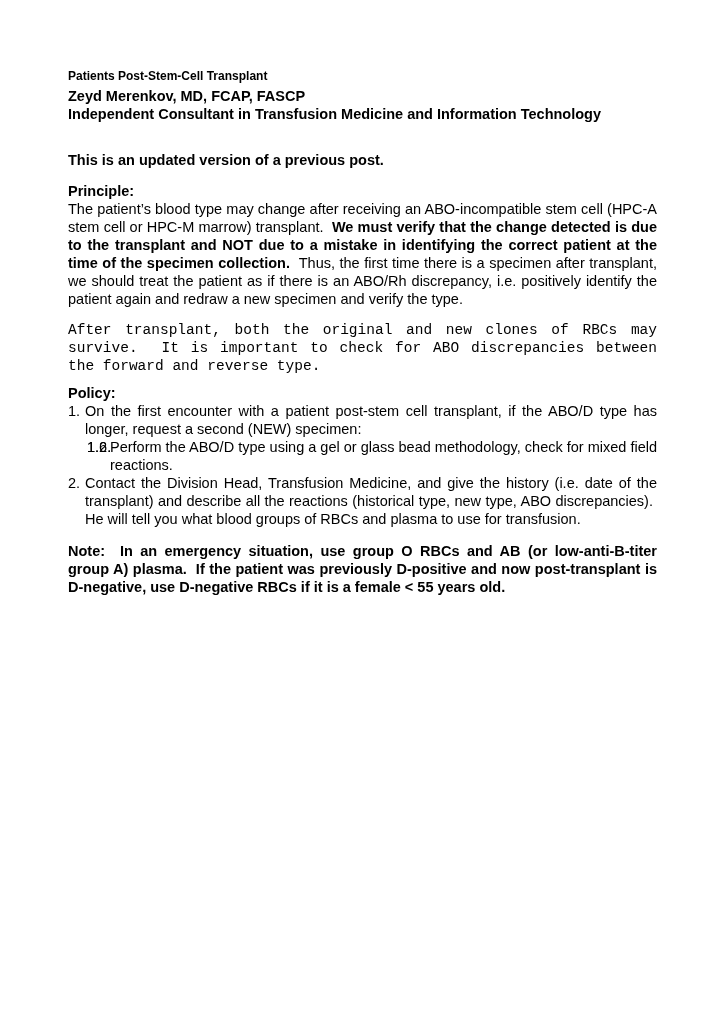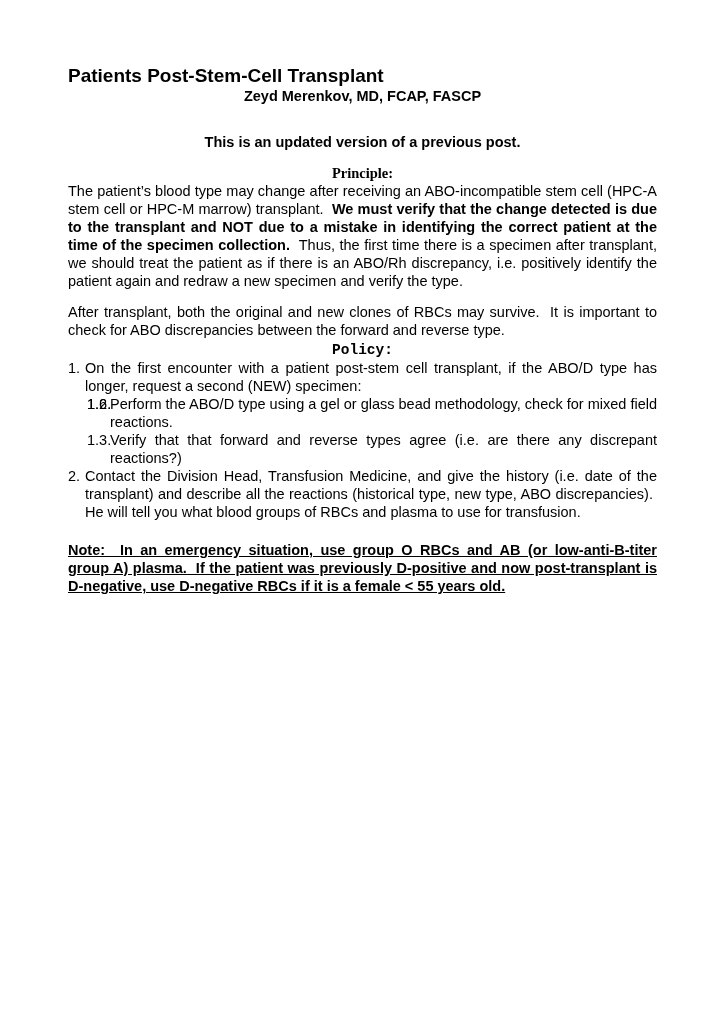--- a/index.html
+++ b/index.html
@@ -16,31 +16,31 @@
   .content {
     position: absolute;
     left: 68px;
     top: 65px;
     width: 589px;
     font-size: 14.5px;
     line-height: 18px;
     color: #000000;
   }
   .title {
-    font-size: 19px;
+    font-size: 12px;
     line-height: 22px;
     font-weight: bold;
   }
-  .b { font-weight: bold; text-align: center; }
+  .b { font-weight: bold; }
   .just { text-align: justify; }
   .update   { margin-top: 28px; }
-  .h-principle { margin-top: 13px; font-family: Liberation Serif, serif; }
-  .p-gap    { margin-top: 13px; }
-  .h-policy { margin-top: 2px; font-family: Liberation Mono, monospace; }
-  .note     { margin-top: 20px; text-decoration: underline; }
+  .h-principle { margin-top: 13px; }
+  .p-gap    { margin-top: 13px; font-family: Liberation Mono, monospace; }
+  .h-policy { margin-top: 9px; }
+  .note     { margin-top: 14px; }
   .li1 {
     position: relative;
     padding-left: 17px;
     text-align: justify;
   }
   .li1 > .marker {
     position: absolute;
     left: 0;
     top: 0;
   }
@@ -58,20 +58,21 @@
 </head>
 <body>
 
 <div class="page">
   <div class="content">
 
     <div class="title">Patients Post-Stem-Cell Transplant</div>
 
     <div class="b">Zeyd Merenkov, MD, FCAP, FASCP</div>
 
+    <div class="b">Independent Consultant in Transfusion Medicine and Information Technology</div>
 
     <div class="b update">This is an updated version of a previous post.</div>
 
     <div class="b h-principle">Principle:</div>
 
     <div class="just"><span>The patient’s blood type may change after receiving an ABO-incompatible stem cell (HPC-A stem cell or HPC-M marrow) transplant.&nbsp; </span><span class="b">We must verify that the change detected is due to the transplant and NOT due to a mistake in identifying the correct patient at the time of the specimen collection.</span><span>&nbsp; Thus, the first time there is a specimen after transplant, we should treat the patient as if there is an ABO/Rh discrepancy, i.e. positively identify the patient again and redraw a new specimen and verify the type.</span></div>
 
     <div class="just p-gap">After transplant, both the original and new clones of RBCs may survive.&nbsp; It is important to check for ABO discrepancies between the forward and reverse type.</div>
 
 
@@ -82,23 +83,20 @@
     </div>
 
     <div class="li2">
       <span class="marker">1.6.</span>
     </div>
 
     <div class="li2">
       <span class="marker">1.2.</span><span>Perform the ABO/D type using a gel or glass bead methodology, check for mixed field reactions.</span>
     </div>
 
-    <div class="li2">
-      <span class="marker">1.3.</span><span>Verify that that forward and reverse types agree (i.e. are there any discrepant reactions?)</span>
-    </div>
 
     <div class="li1">
       <span class="marker">2.</span><span>Contact the Division Head, Transfusion Medicine, and give the history (i.e. date of the transplant) and describe all the reactions (historical type, new type, ABO discrepancies).&nbsp; He will tell you what blood groups of RBCs and plasma to use for transfusion.</span>
     </div>
 
     <div class="b just note">Note:&nbsp; In an emergency situation, use group O RBCs and AB (or low-anti-B-titer group A) plasma.&nbsp; If the patient was previously D-positive and now post-transplant is D-negative, use D-negative RBCs if it is a female &lt; 55 years old.</div>
 
   </div>
 </div>
 

